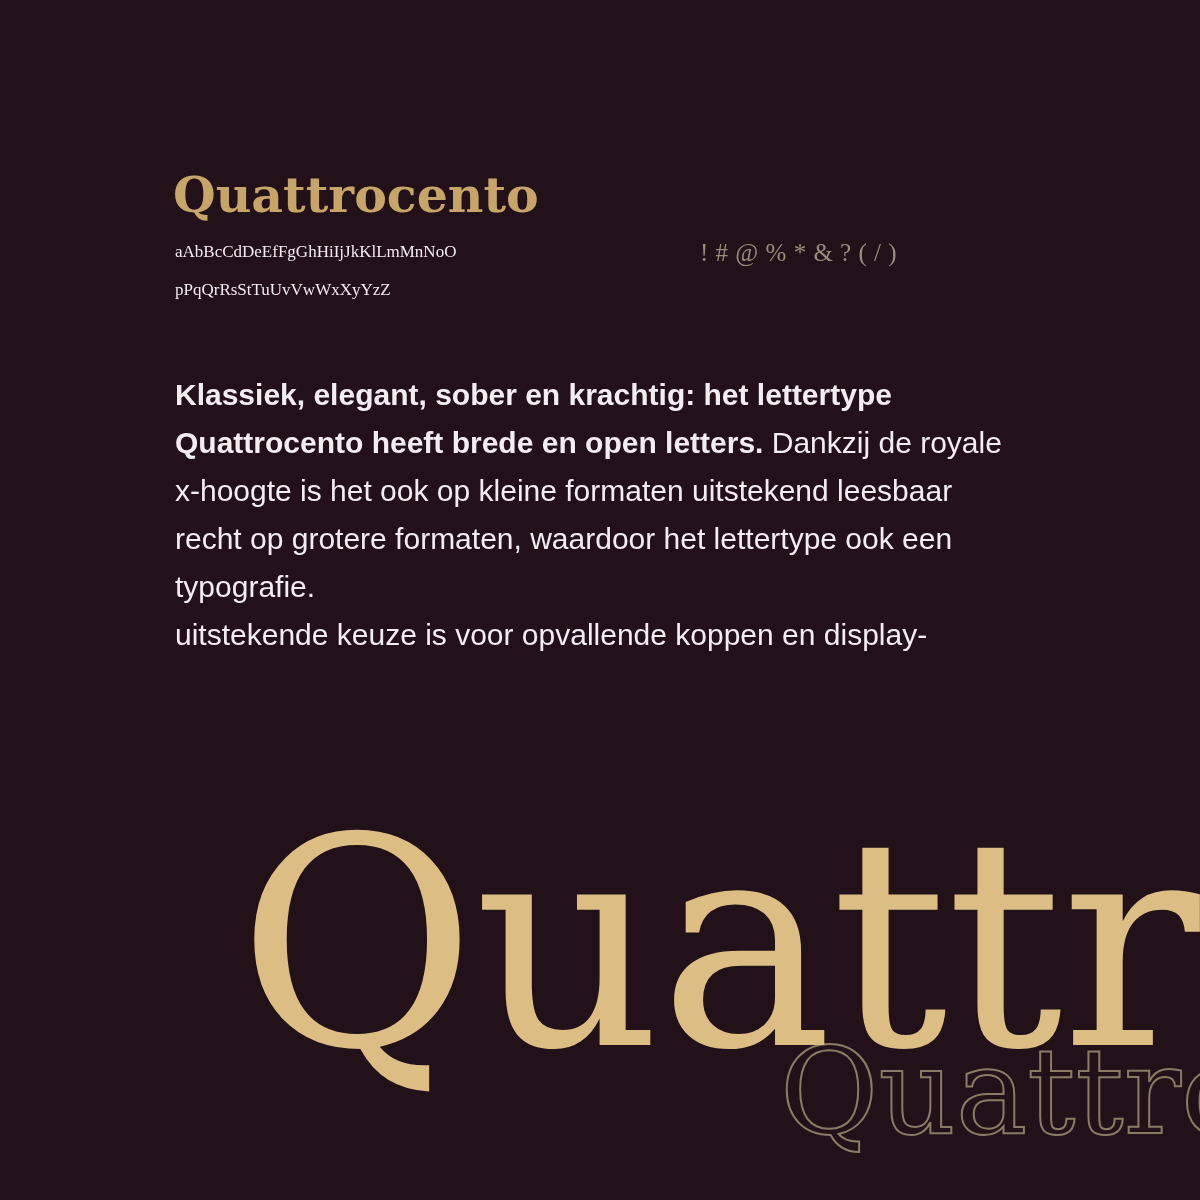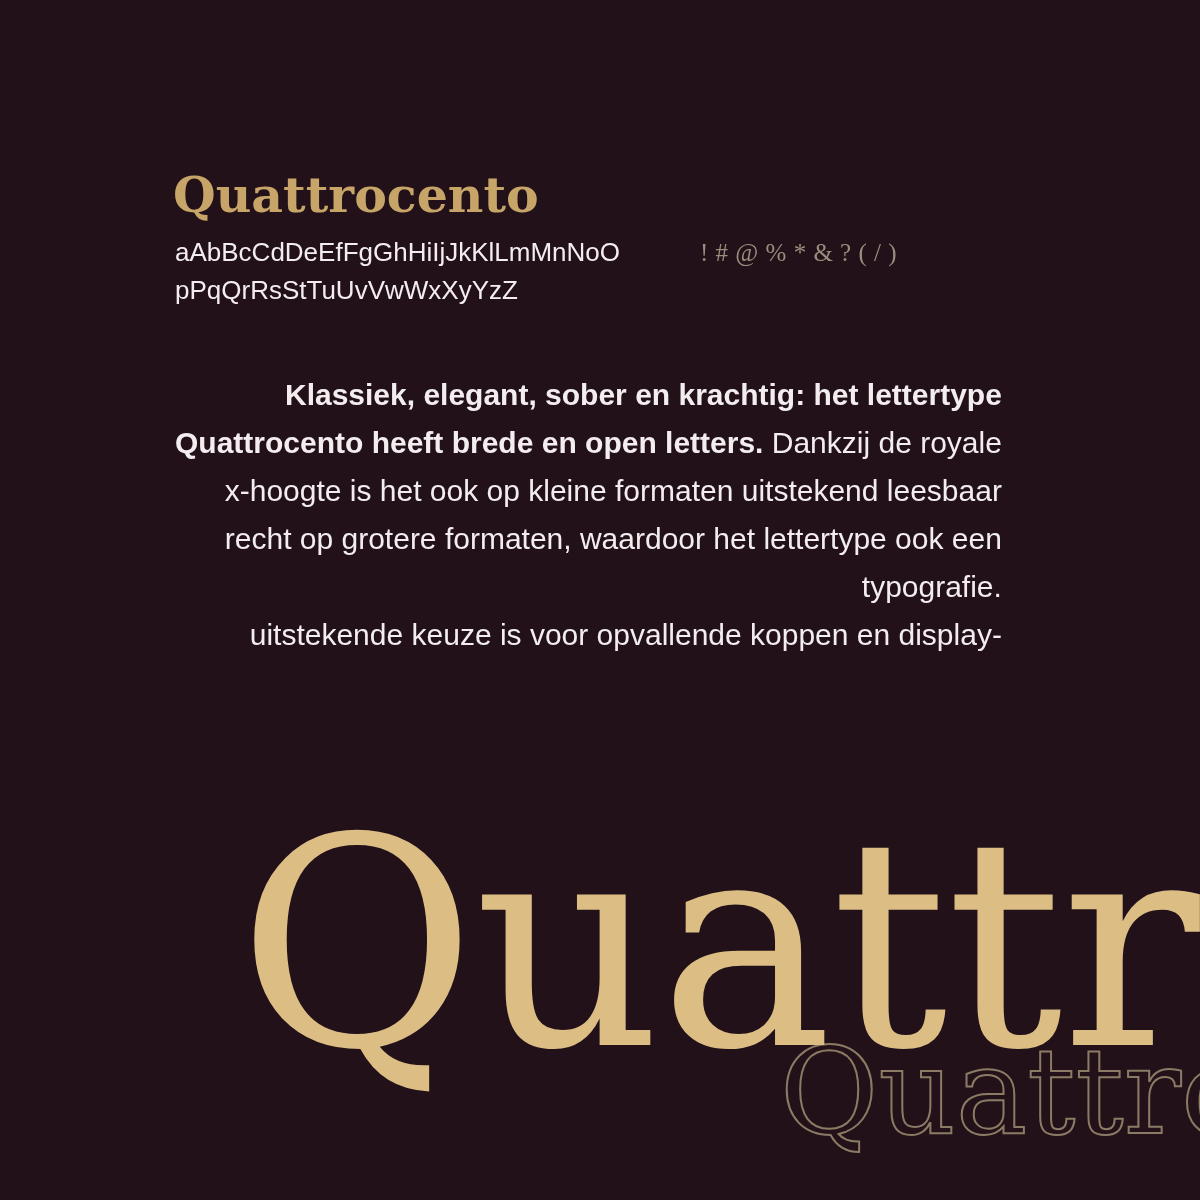--- a/index.html
+++ b/index.html
@@ -30,22 +30,22 @@
     font-weight: 700;
     font-size: 49px;
     line-height: 1;
     color: var(--gold-title, #c7a568);
     white-space: nowrap;
   }
   .alphabet {
     position: absolute;
     left: 175px;
     top: 233px;
-    font-family: Liberation Sans, sans-serif;
-    font-size: 26px;
+    font-family: Liberation Serif, serif;
+    font-size: 17px;
     line-height: 38px;
     color: var(--text-light, #f3edf0);
     white-space: nowrap;
   }
   .numerals {
     position: absolute;
     left: 700px;
     top: 234px;
     font-family: "Liberation Serif", serif;
     font-size: 25px;
@@ -55,21 +55,20 @@
     white-space: nowrap;
   }
 
   
   .description {
     position: absolute;
     left: 175px;
     top: 371px;
     color: var(--text-light, #f3edf0);
     font-size: 30px;
-    text-align: right;
   }
   .desc-line {
     line-height: 48px;
     height: 48px;
     white-space: nowrap;
     font-weight: 400;
   }
   .desc-line .b { font-weight: 700; }
 
   

